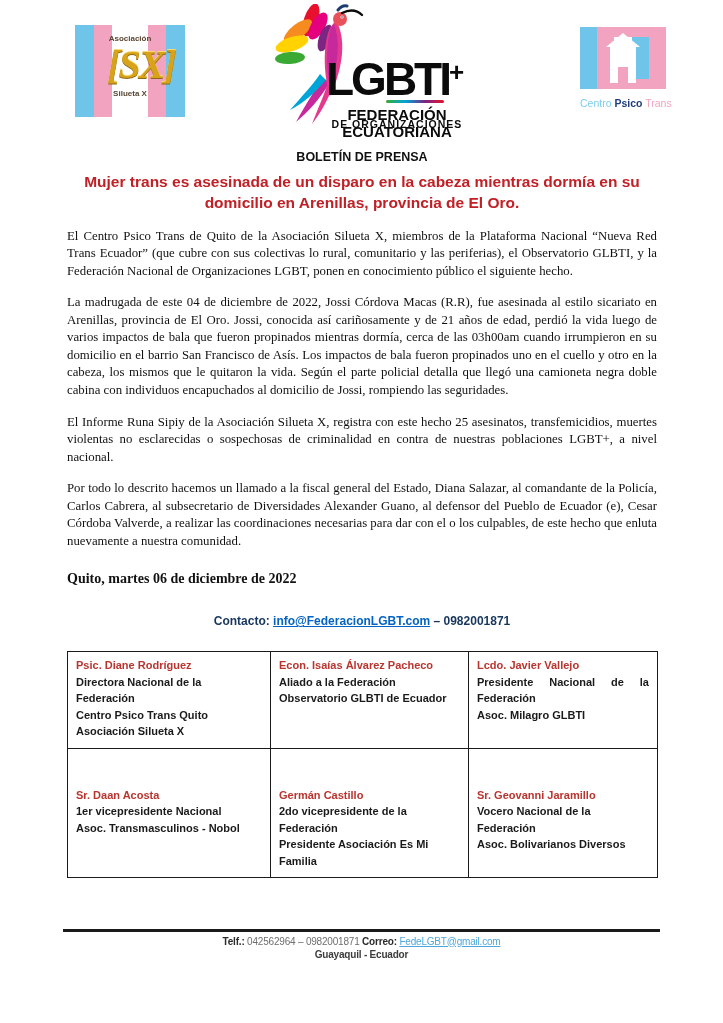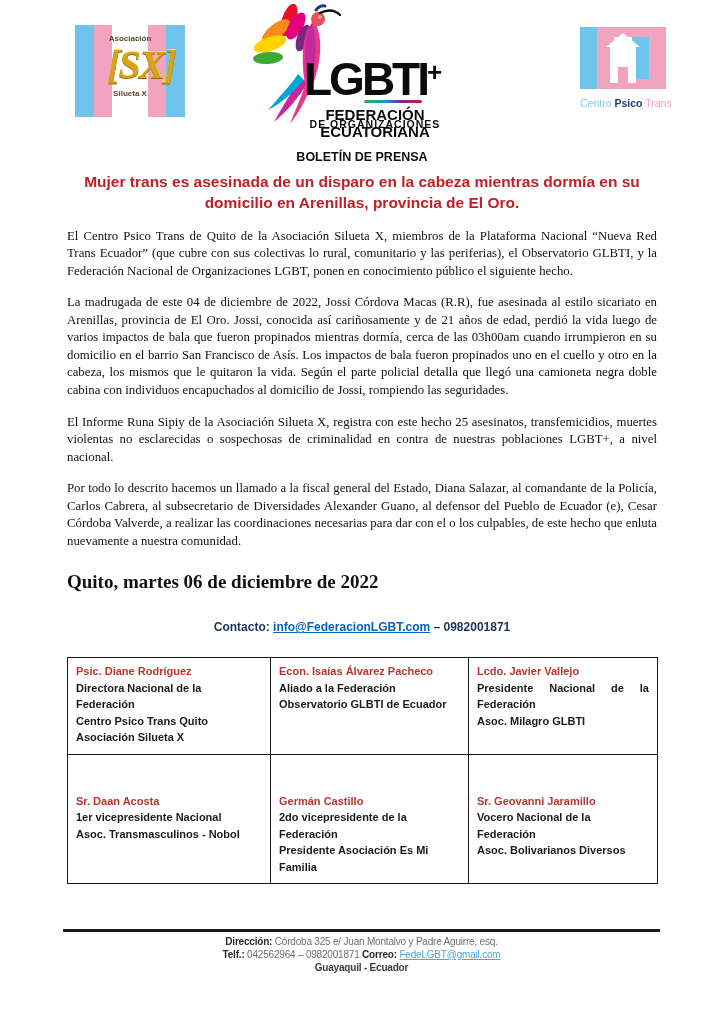--- a/index.html
+++ b/index.html
@@ -16,21 +16,21 @@
   .logo-sx .s-blue { width:17%; background:#6fc5e9; }
   .logo-sx .s-pink { width:17%; background:#f2a3c0; }
   .logo-sx .s-white { width:32%; background:#fff; }
   .logo-sx .inner { position:absolute; inset:0; text-align:center; }
   .logo-sx .org-top { font-family:"Liberation Sans",sans-serif; font-size:8px; color:#5a4632; margin-top:9px; font-weight:bold; }
   .logo-sx .sx-line { font-family:"Liberation Serif",serif; font-weight:bold; font-style:italic;
       font-size:40px; line-height:40px; color:#d8a31a;
       text-shadow:0 1px 0 #8a6914, 0 -1px 0 #f7d977; letter-spacing:-2px; margin-top:2px;padding-left:22px; }
   .logo-sx .org-bottom { font-family:"Liberation Sans",sans-serif; font-size:8px; color:#5a4632; font-weight:bold; margin-top:4px; }
 
-  .logo-fed { position:absolute; left:246px; top:4px; width:200px; height:132px; }
+  .logo-fed { position:absolute; left:268px; top:4px; width:200px; height:132px; }
   .logo-fed svg { position:absolute; left:0; top:0; }
   .logo-fed .acro { position:absolute; left:58px; top:48px; font-family:"Liberation Sans",sans-serif;
       font-weight:bold; font-size:46px; letter-spacing:-3px; color:#0b0b0b; }
   .logo-fed .plus { font-size:26px; letter-spacing:0; vertical-align:14px; font-weight:bold; }
   .logo-fed .rainbow { position:absolute; left:118px; top:96px; width:58px; height:3px;
       background:linear-gradient(90deg,#3aaa35,#00a5d8,#7a2682,#e8112d); border-radius:2px; }
   .logo-fed .sub1 { position:absolute; left:58px; top:102px; width:142px; text-align:center;
       font-family:"Liberation Sans",sans-serif; font-weight:bold; font-size:15px; color:#0b0b0b; }
   .logo-fed .sub2 { position:absolute; left:58px; top:114px; width:142px; text-align:center;
       font-family:"Liberation Sans",sans-serif; font-weight:bold; font-size:10.5px; letter-spacing:1px; color:#0b0b0b; }
@@ -50,21 +50,21 @@
   .logo-cpt .c1 { color:#7fcdea; }
   .logo-cpt .c2 { color:#1f3d7a; font-weight:bold; }
   .logo-cpt .c3 { color:#f2a3c0; }
 
   
   .content { position:absolute; left:67px; top:150px; width:590px; }
   .bulletin-label { text-align:center; font-family:"Liberation Sans",sans-serif; font-weight:bold; font-size:12.5px; color:#111; }
   .headline { margin-top:7px; text-align:center; font-family:"Liberation Sans",sans-serif;
       font-weight:bold; font-size:15.5px; line-height:1.38; color:#c02026; }
   p.body-par { margin-top:14px; font-size:12.8px; line-height:1.37; text-align:justify; color:#111; }
-  .dateline { margin-top:21px; font-weight:bold; font-size:19px; color:#111; }
+  .dateline { margin-top:21px; font-weight:bold; font-size:14px; color:#111; }
   .contact-line { margin-top:27px; text-align:center; font-family:"Liberation Sans",sans-serif;
       font-weight:bold; font-size:12px; color:#17365d; }
   .contact-line a { color:#0563c1; text-decoration:underline; }
 
   
   table.sig { margin-top:23px; border-collapse:collapse; width:590px; table-layout:fixed;
       font-family:"Liberation Sans",sans-serif; font-size:11px; font-weight:bold; }
   table.sig td { border:1.2px solid #1a1a1a; vertical-align:top; padding:5px 8px 8px 8px; line-height:1.5; }
   table.sig col.c1 { width:203px; } table.sig col.c2 { width:198px; } table.sig col.c3 { width:189px; }
   table.sig tr.r2 td { padding-top:38px; }
@@ -210,24 +210,20 @@
         </td>
       </tr>
     </tbody>
       </table>
   </div>
 
   <div class="footer">
     <div class="rule"></div>
     <div class="lines">
       <div>
-        <b>Dirección:</b>
-        <span>Córdoba 325 e/ Juan Montalvo y Padre Aguirre, esq.</span>
-      </div>
-      <div>
         <b>Telf.:</b>
         <span>042562964 – 0982001871</span>
         <b>Correo:</b>
         <a href="#">FedeLGBT@gmail.com</a>
       </div>
       <div class="city">Guayaquil - Ecuador</div>
     </div>
   </div>
 
 </div>

